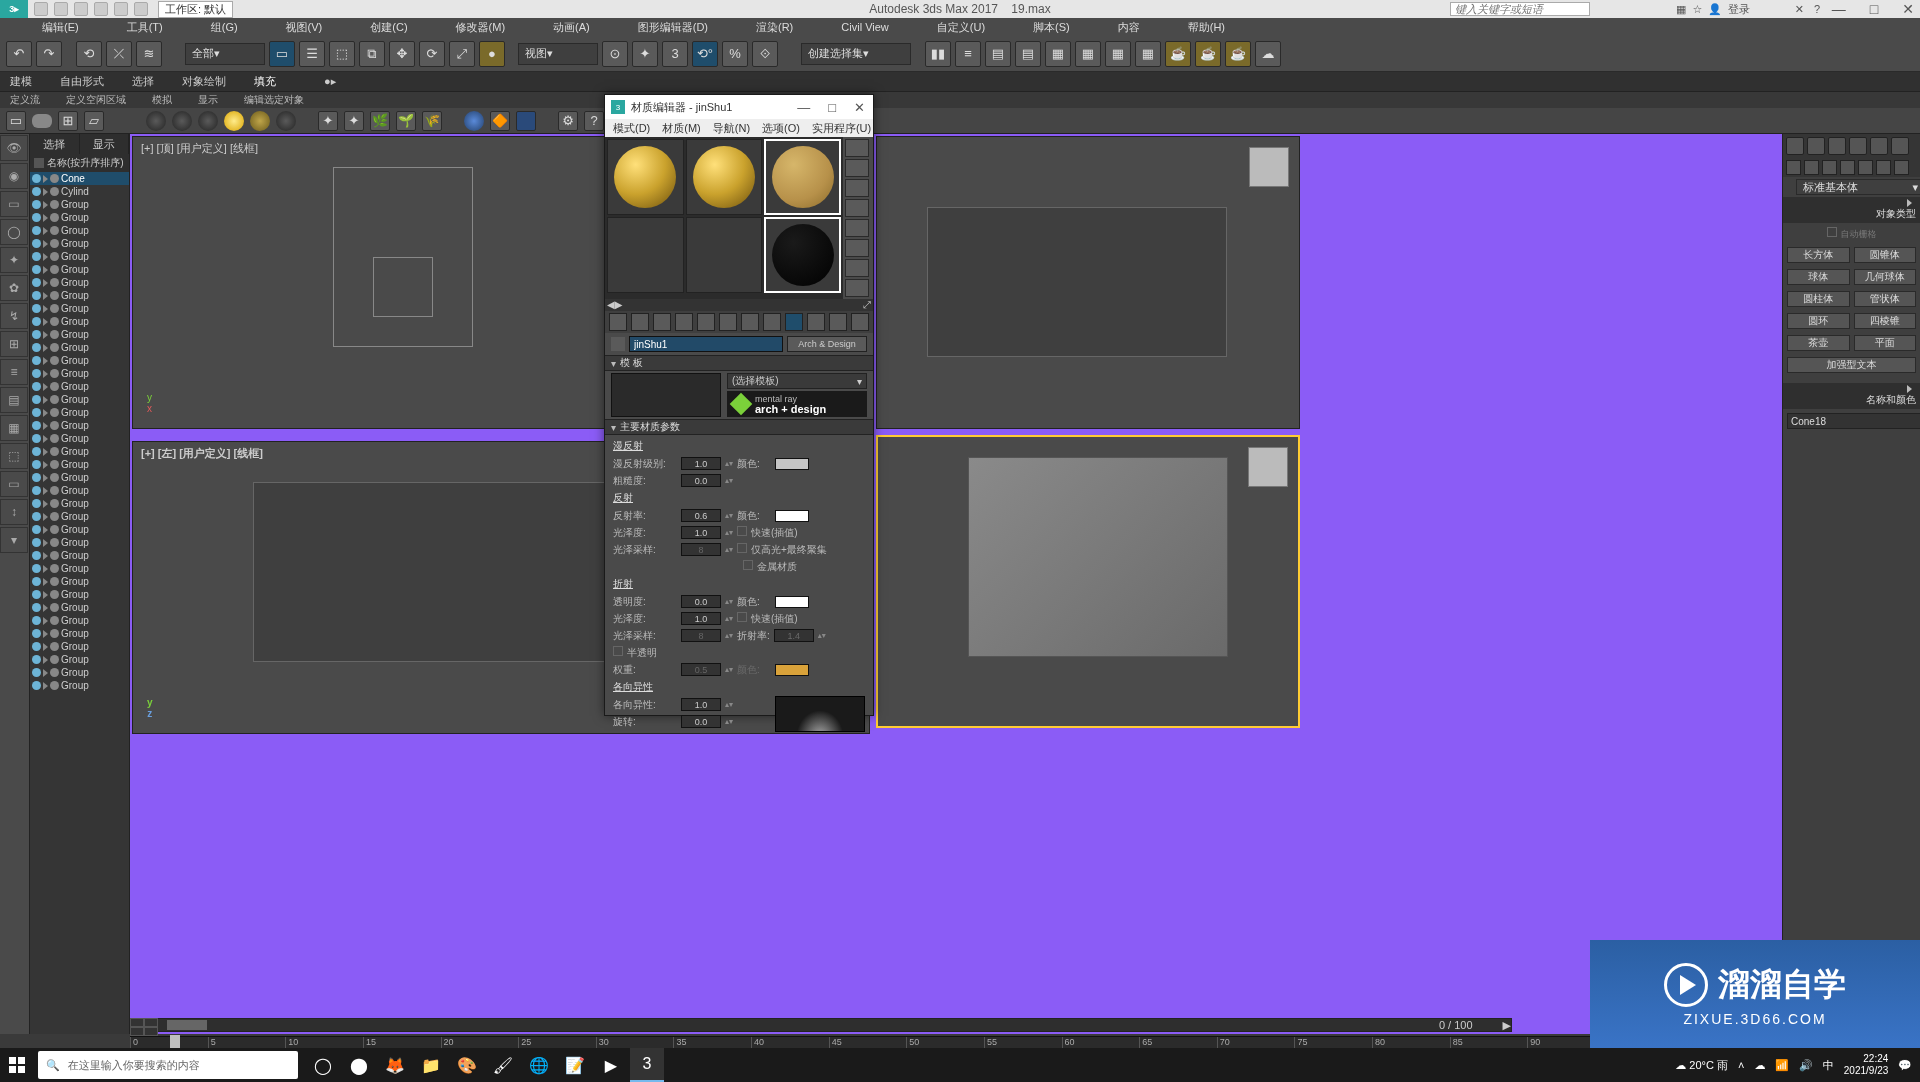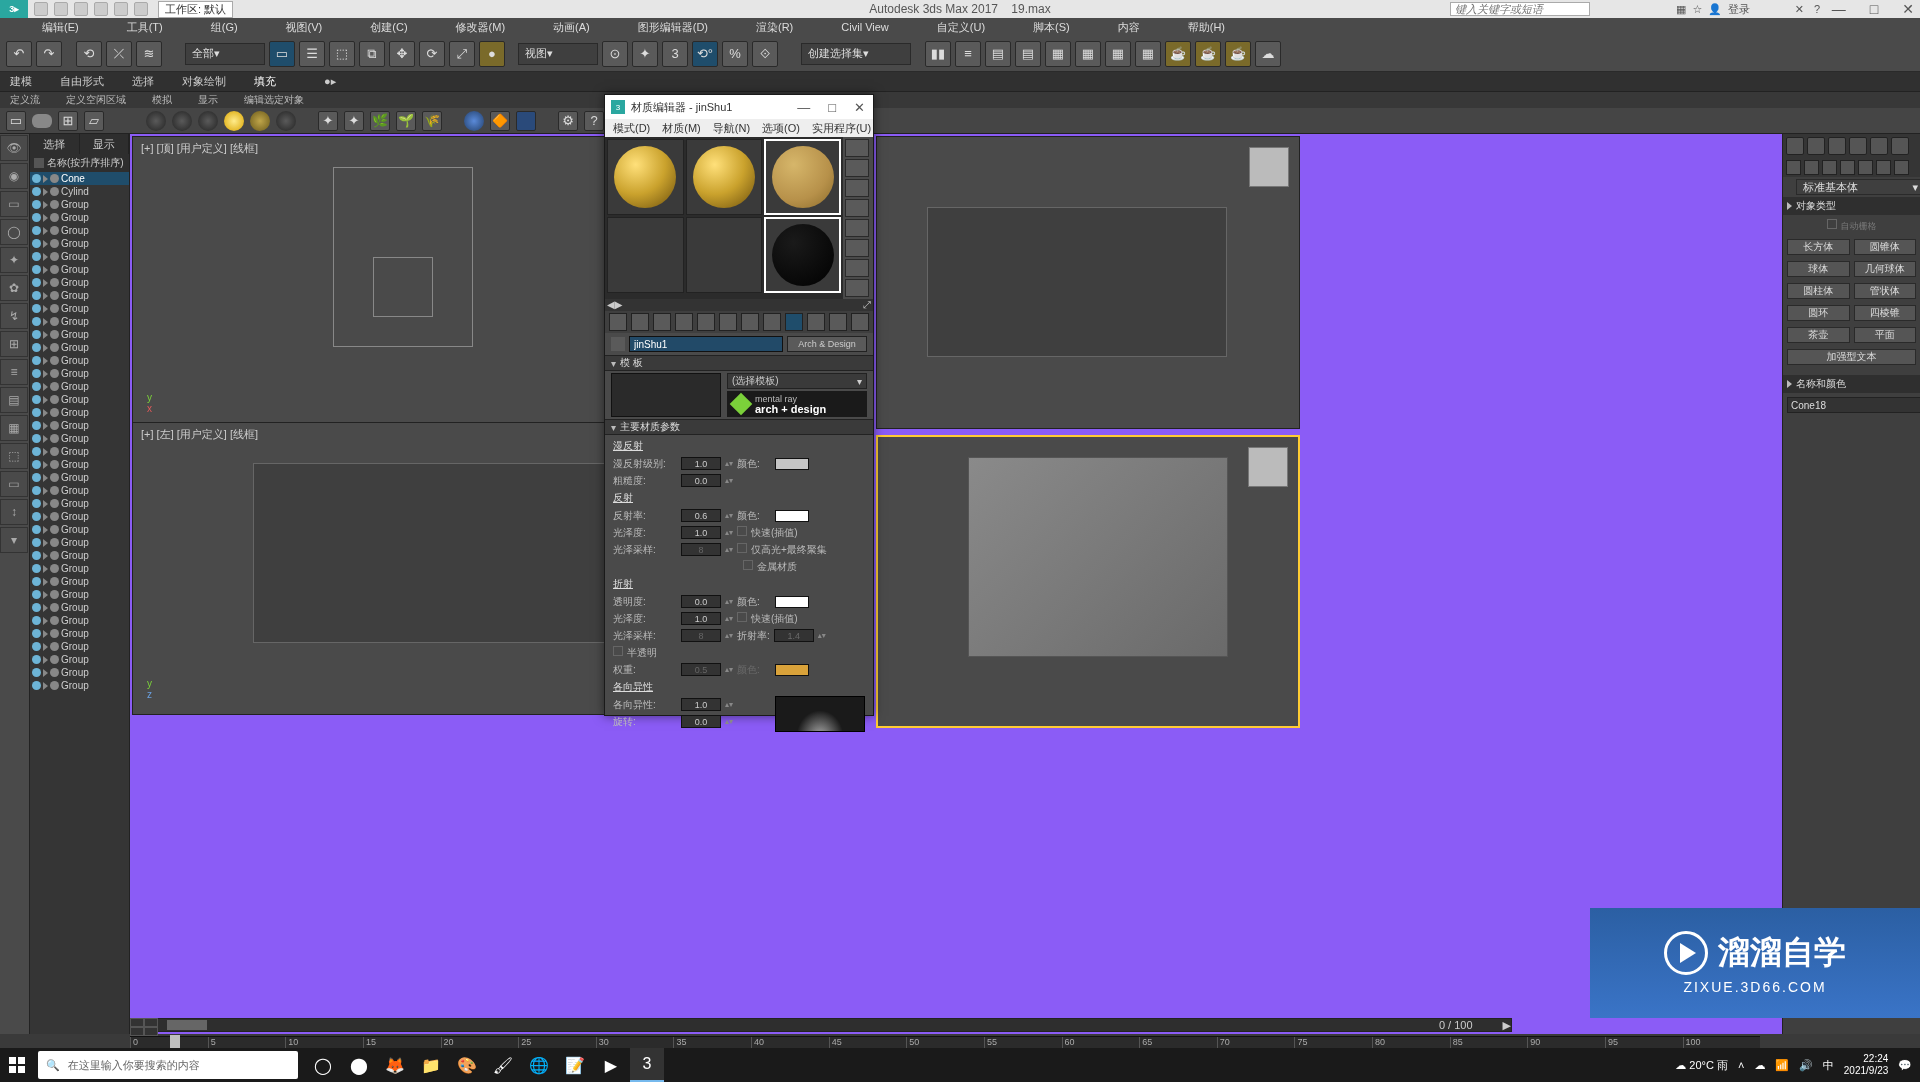--- a/index.html
+++ b/index.html
@@ -61,34 +61,34 @@
   .layer-row .ic { width:9px; height:9px; display:inline-block;}
   .eye { background:#6db4d6; border-radius:50%;}
   .dot { background:#888; border-radius:50%;}
   .tri { width:0;height:0;border-top:4px solid transparent;border-bottom:4px solid transparent;border-left:5px solid #888;}
   
   .viewports { flex:1; position:relative; background:#8b5cf6;text-align:center; }
   .vp { position:absolute; background:#4a4a4a; border:1px solid #222;}
   .vp-label { position:absolute; top:4px; left:8px; font-size:11px; color:#ccc; }
   .vp-top    { left:2px;   top:2px;    width:738px; height:293px; }
   .vp-front  { left:746px; top:2px;    width:424px; height:293px; }
-  .vp-left   { left:2px;   top:288px;  width:738px; height:293px; }
+  .vp-left   { left:2px;   top:307px;  width:738px; height:293px;font-weight:bold; }
   .vp-persp  { left:746px; top:301px;  width:424px; height:293px; border:2px solid #ffcc33; }
   .axes { position:absolute; left:14px; bottom:14px; font-size:10px;}
   .scroll-h { position:absolute; left:2px; bottom:2px; height:14px; right:270px; background:#2e2e2e; border:1px solid #222; display:flex; align-items:center;}
   .scroll-h .thumb { width:40px; height:10px; background:#666; margin-left:20px;}
   .vp-bottom-tray { position:absolute; left:0; bottom:-2px; height:18px; width:28px; background:#333; display:grid; grid-template-columns:1fr 1fr; grid-template-rows:1fr 1fr;}
   .vp-bottom-tray div{ border:1px solid #555;}
   
   .cmdpanel { width:138px; background:#3f3f3f; border-left:1px solid #222; display:flex; flex-direction:column;}
   .cmdrow { display:flex; gap:3px; padding:3px; background:#353535;}
   .cmdrow .c { width:18px; height:18px; background:#555; border:1px solid #222; border-radius:2px;}
   .cmdrow2 { display:flex; gap:3px; padding:2px 3px; background:#353535;}
   .cmdrow2 .c { width:15px; height:15px; background:#555; border:1px solid #222; }
-  .panel-head { background:#2f2f2f; padding:2px 4px; font-size:10px; color:#ddd; display:flex; align-items:center;}
+  .panel-head { background:#2f2f2f; padding:2px 4px; font-size:10px; color:#ddd; display:flex; align-items:flex-end;flex-direction:column;}
   .panel-head .tri2 {width:0;height:0;border-top:4px solid transparent;border-bottom:4px solid transparent;border-left:5px solid #bbb; margin-right:4px;}
   .panel-sect { padding:4px;}
   .btnrow { display:flex; gap:4px; margin:6px 0;}
   .cbtn { flex:1; height:16px; background:#555; border:1px solid #2a2a2a; text-align:center; font-size:10px; line-height:14px; color:#ddd;}
   .namefield { display:flex; gap:4px; padding:4px;}
   .namefield input { flex:1; height:16px; background:#333; border:1px solid #222; color:#ddd; font-size:10px; padding:0 3px;}
   
   .timeline { position:absolute; left:130px; right:160px; bottom:32px; height:14px; background:#2b2b2b; border-top:1px solid #111;}
   .timeline .ticks { position:absolute; inset:0; display:flex;}
   .timeline .tick { flex:1; border-left:1px solid #555; font-size:9px; color:#aaa; padding-left:2px;}
@@ -145,21 +145,21 @@
   .swatch { width:34px; height:12px; border:1px solid #111;}
   .sw-grey{ background:#c5c5c5;}
   .sw-white{ background:#fff;}
   .sw-or{ background:#d9a23a;}
   .chk { width:10px;height:10px; border:1px solid #666; display:inline-block; margin-right:4px;}
   .rlab { color:#bbb; }
   .dis { color:#6a6a6a;}
   .iso-curve { width:90px; height:36px; background:#1a1a1a; border:1px solid #000; margin-left:auto; display:flex; align-items:flex-end; justify-content:center;}
   .iso-curve .c { width:60px; height:28px; background: radial-gradient(ellipse at 50% 120%, #aaa 0%, transparent 55%);}
   
-  .watermark { position:absolute; right:0; bottom:64px; width:330px; height:110px; background:linear-gradient(#2b5fa3,#3a74c7); display:flex; flex-direction:column; align-items:center; justify-content:center; color:#fff; z-index:40;}
+  .watermark { position:absolute; right:0; bottom:32px; width:330px; height:110px; background:linear-gradient(#2b5fa3,#3a74c7); display:flex; flex-direction:column; align-items:center; justify-content:center; color:#fff; z-index:40;}
   .watermark .big { font-size:32px; font-weight:bold; display:flex; align-items:center; gap:10px;}
   .watermark .pl { width:44px;height:44px;border:3px solid #fff;border-radius:50%; display:flex;align-items:center;justify-content:center;}
   .watermark .pl::before{content:"";width:0;height:0;border-top:10px solid transparent;border-bottom:10px solid transparent;border-left:16px solid #fff;margin-left:4px;}
   .watermark .small { font-size:14px; letter-spacing:2px; margin-top:4px;}
   
   .taskbar { position:absolute; left:0; right:0; bottom:0; height:34px; background:#1a1a1a; display:flex; align-items:center; z-index:100; color:#fff; font-size:11px;}
   .taskbar .start { width:34px; height:34px; display:flex; align-items:center; justify-content:center;}
   .taskbar .start .w { width:16px;height:16px; background:
       linear-gradient(#fff,#fff) 0 0/7px 7px no-repeat,
       linear-gradient(#fff,#fff) 9px 0/7px 7px no-repeat,

